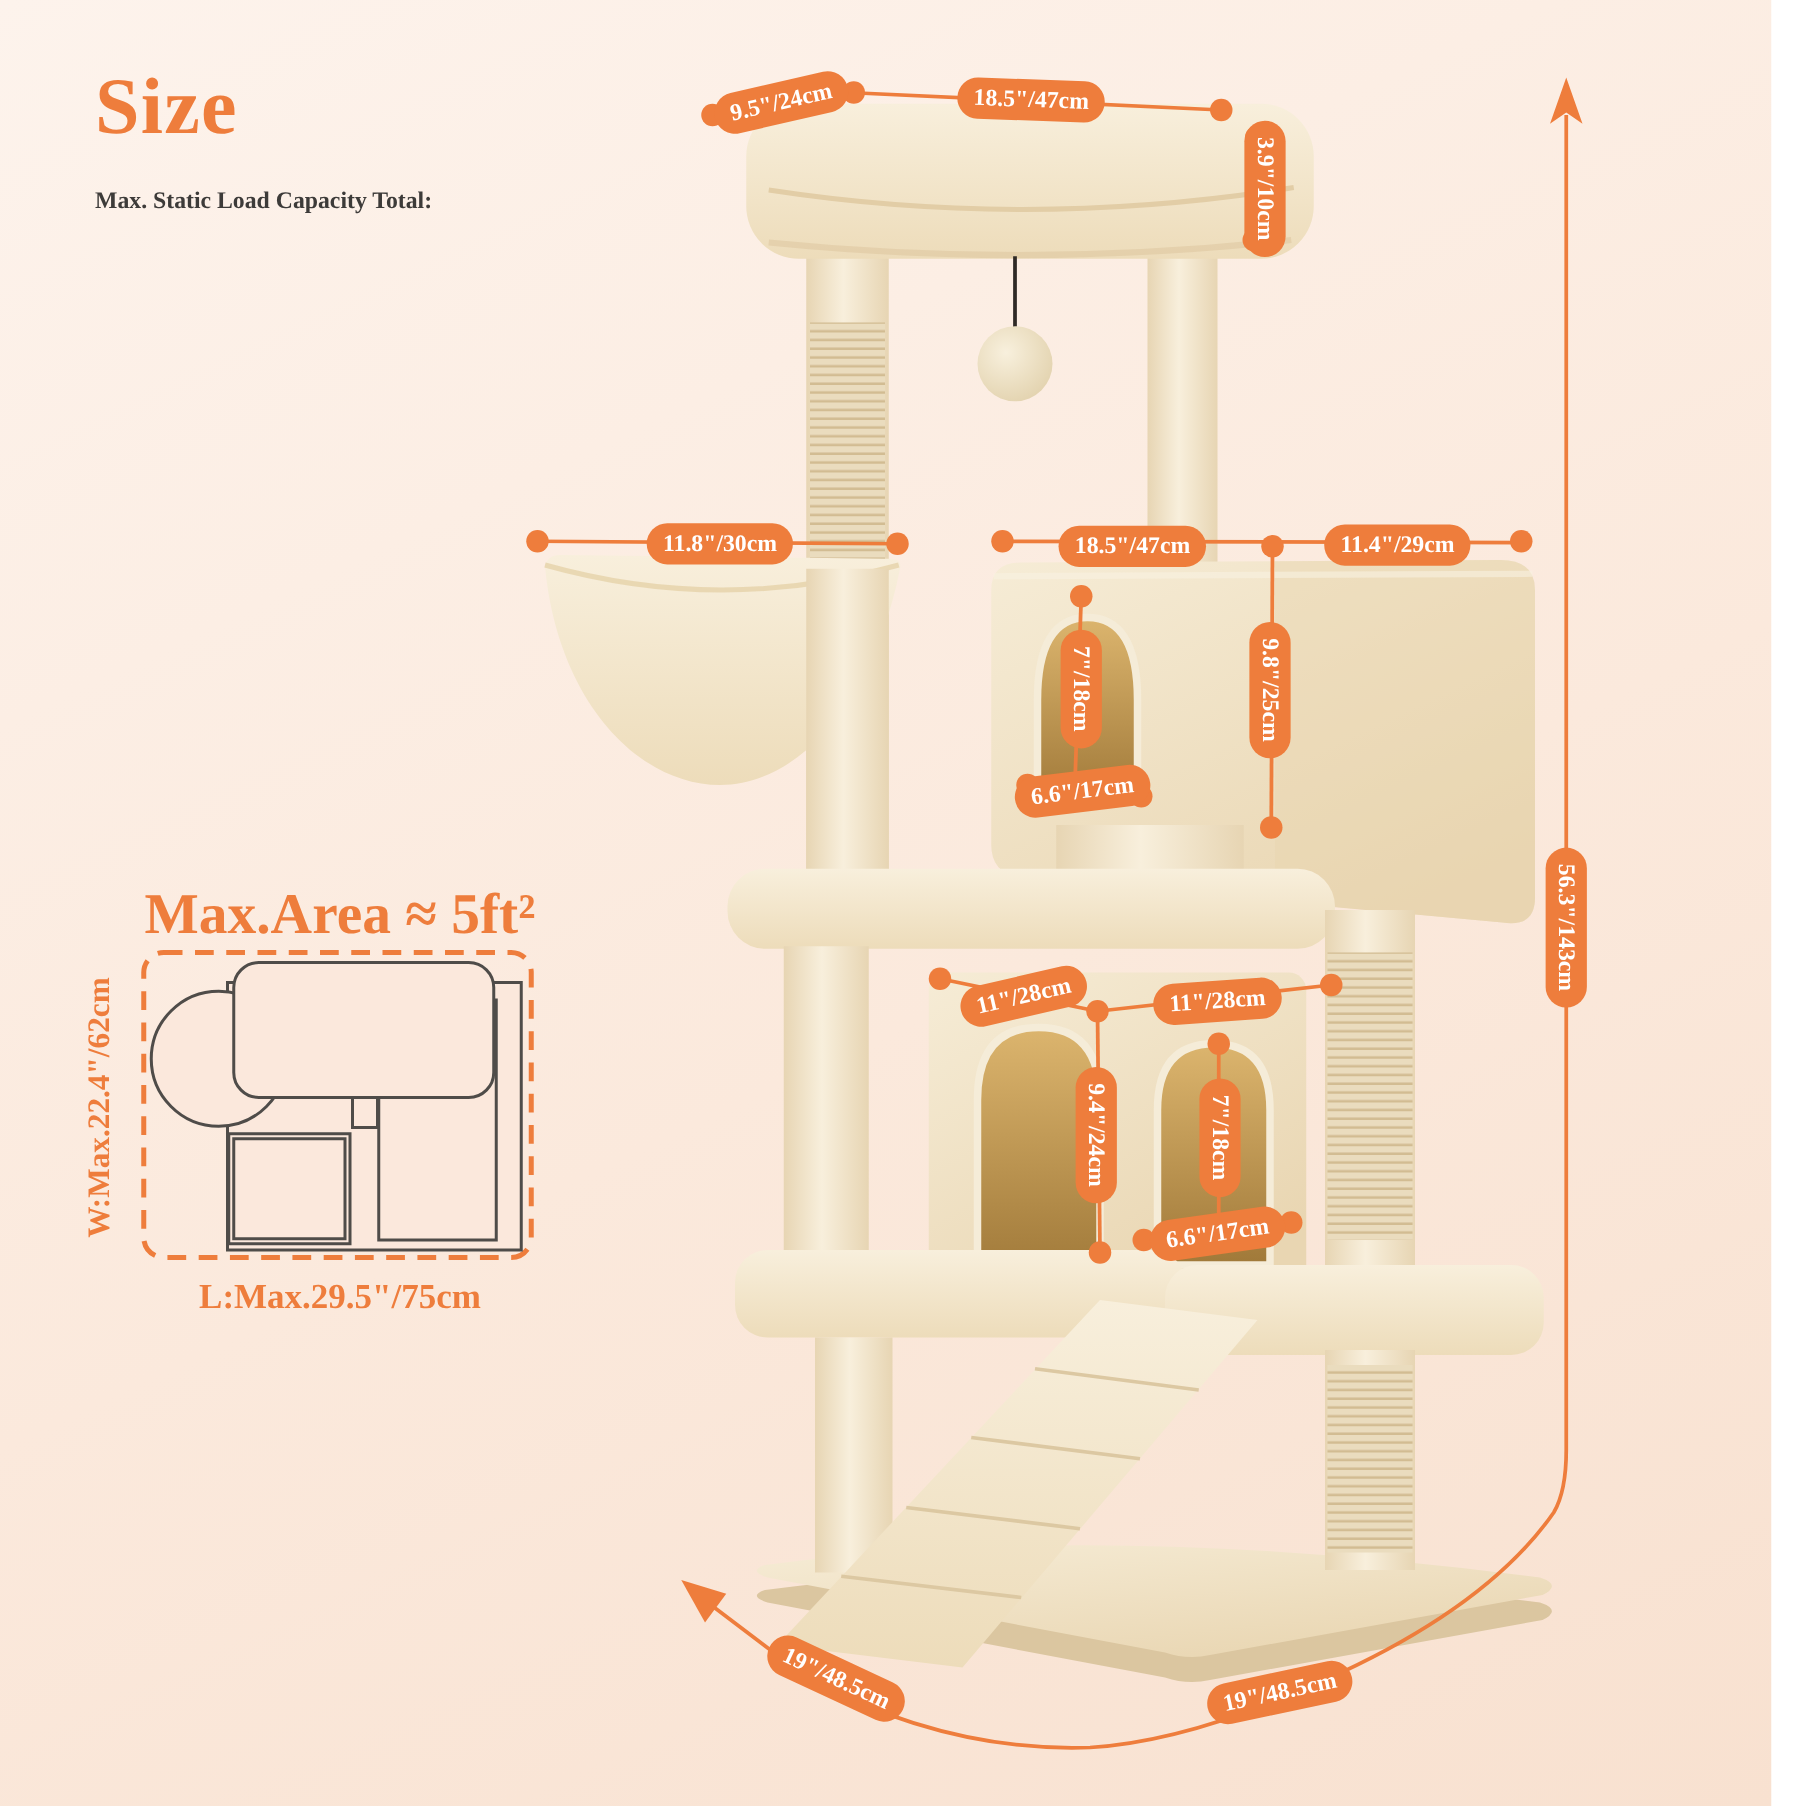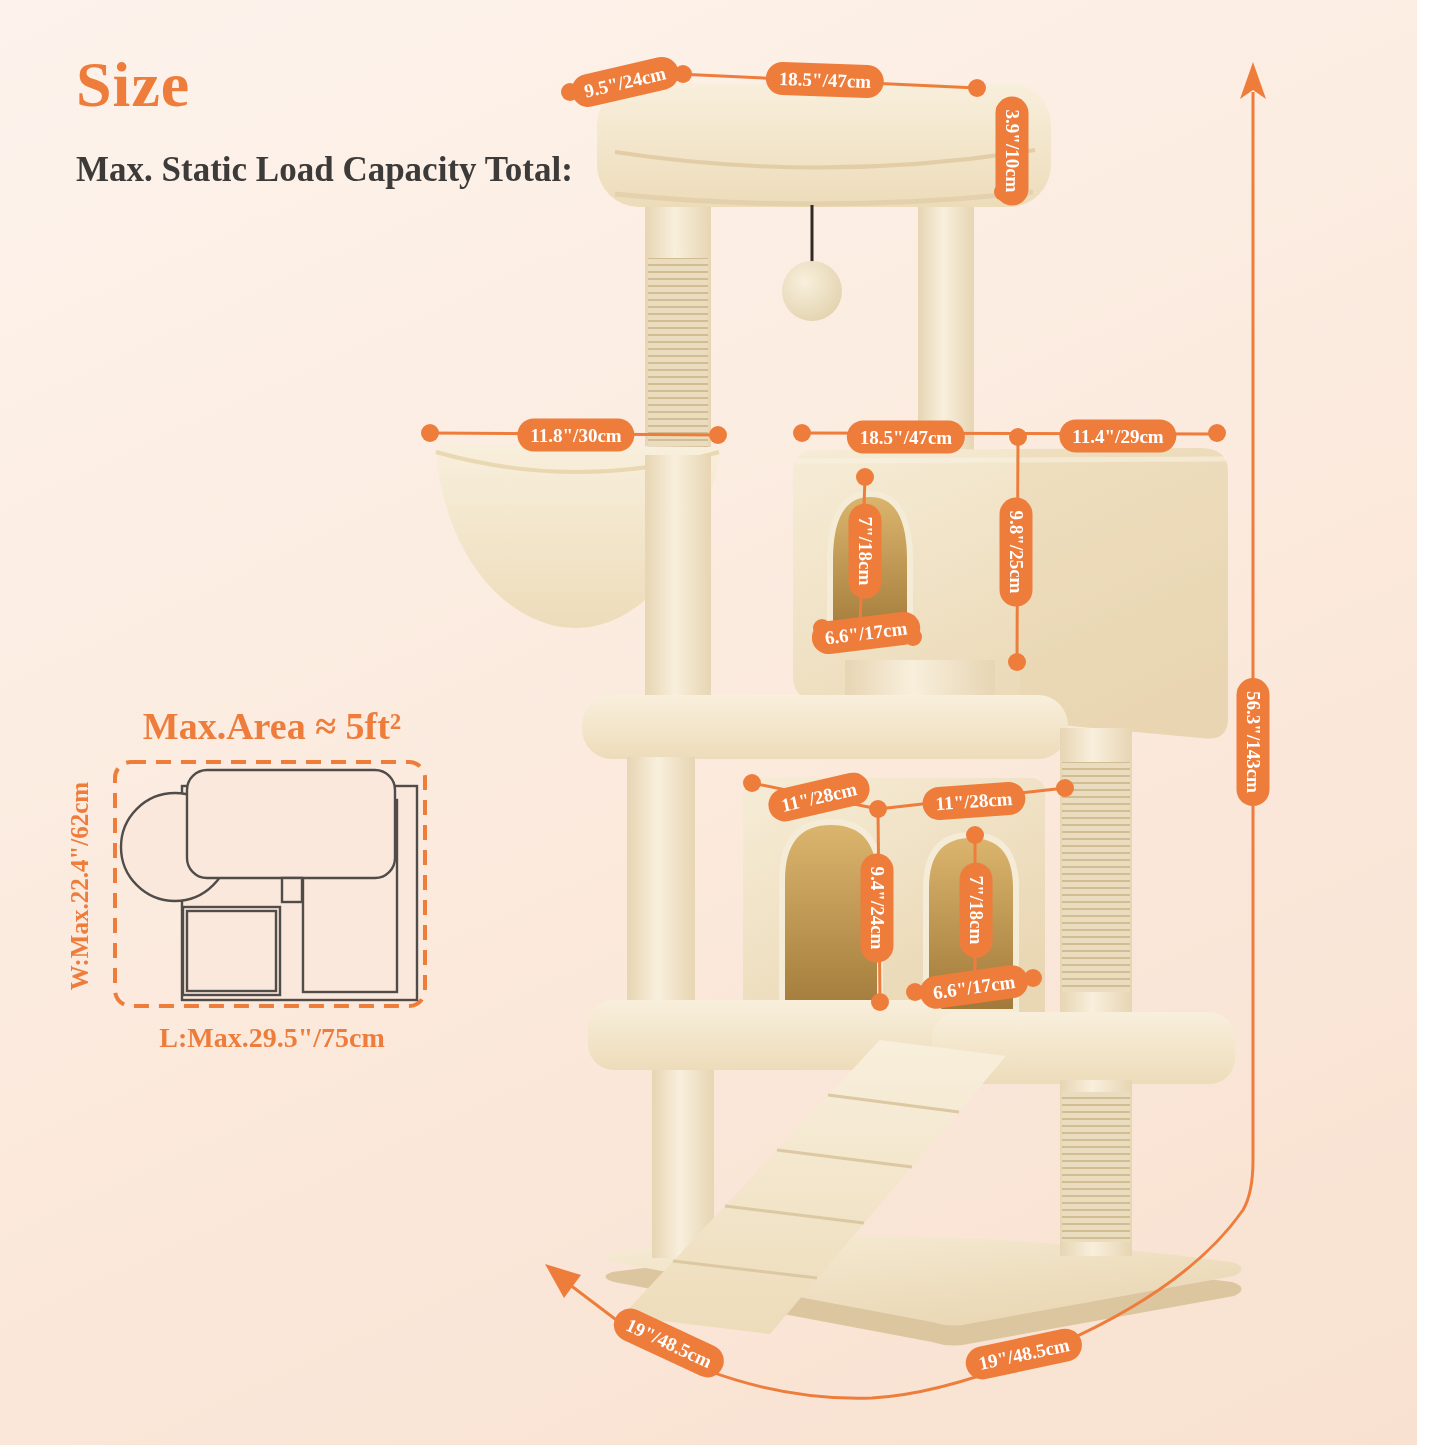--- a/index.html
+++ b/index.html
@@ -3,30 +3,30 @@
 <meta charset="utf-8">
 <style>
   html,body{margin:0;padding:0;}
   .stage{
     position:relative;width:1417px;height:1445px;overflow:hidden;
     background:linear-gradient(155deg,#fdf3ec 0%,#fbe9dc 55%,#f8e1d0 100%);
     font-family:Liberation Serif, serif;
   }
   .hdr{position:absolute;left:76px;top:48px;}
   .hdr .title{font-size:64px;font-weight:bold;color:#ee7d3c;letter-spacing:1px;}
-  .hdr .cap-label{margin-top:28px;font-size:35px;font-weight:600;color:#3d3b39;}
+  .hdr .cap-label{margin-top:28px;font-size:19px;font-weight:600;color:#3d3b39;}
   .hdr .cap-value{margin-top:8px;font-size:32px;font-weight:bold;color:#ee7d3c;}
   .art{position:absolute;left:0;top:0;width:1445px;height:1445px;}
   .pill{
     position:absolute;background:#ee7d3c;color:#fff;font-weight:bold;font-size:19px;
     line-height:1;padding:7px 13px;border-radius:18px;white-space:nowrap;
     transform:translate(-50%,-50%) rotate(var(--r,0deg));
   }
   .fp-title{position:absolute;left:115px;top:704px;width:314px;text-align:center;
-    font-size:38px;font-weight:bold;color:#ee7d3c;}
+    font-size:46px;font-weight:bold;color:#ee7d3c;}
   .fp-w{position:absolute;left:80px;top:886px;transform:translate(-50%,-50%) rotate(-90deg);
     white-space:nowrap;font-size:25px;font-weight:600;color:#ee7d3c;}
   .fp-l{position:absolute;left:115px;top:1022px;width:314px;text-align:center;
     font-size:28px;font-weight:600;color:#ee7d3c;}
 </style>
 </head>
 <body>
 
 <div class="stage">
 

